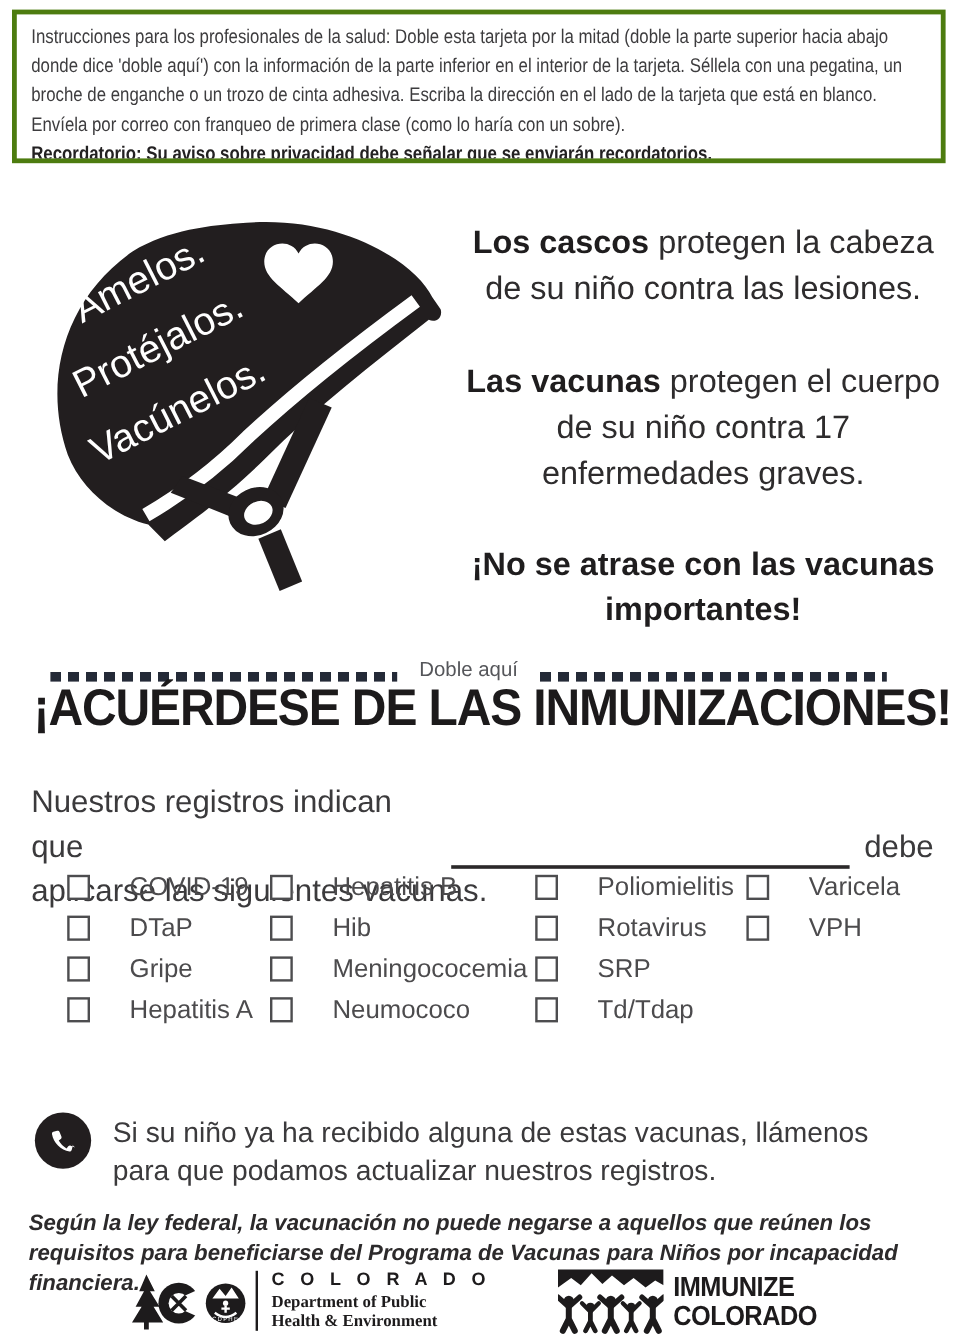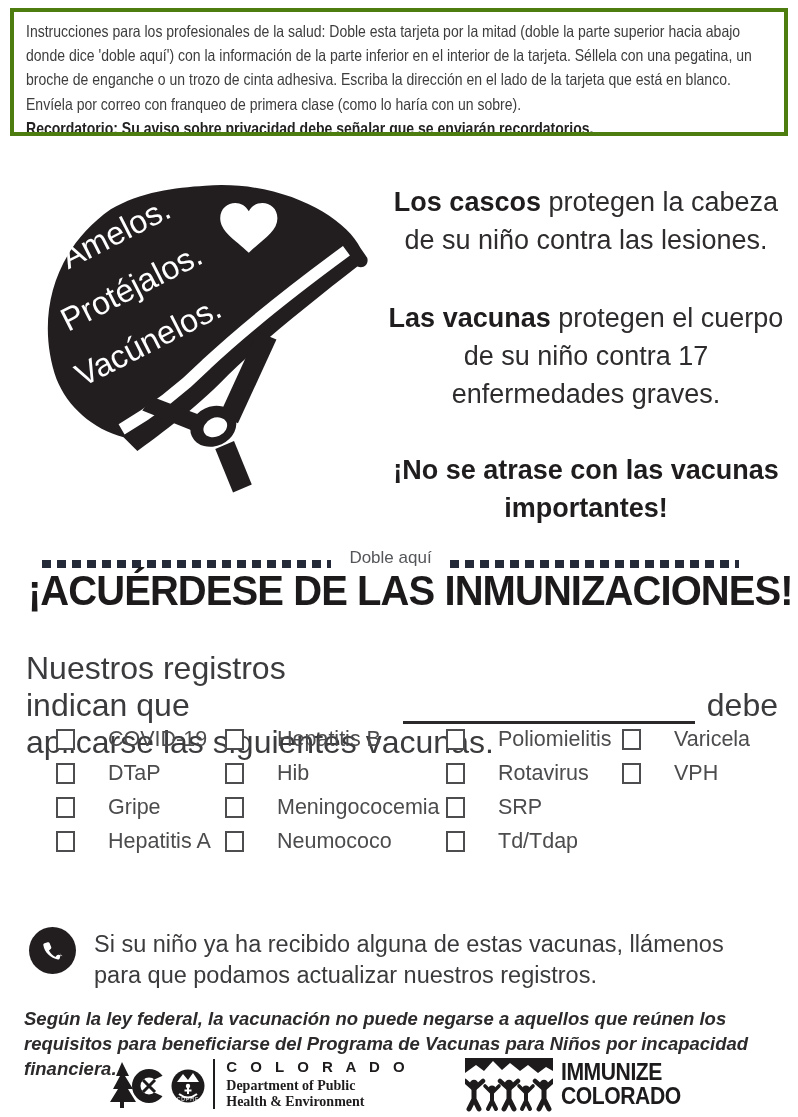--- a/index.html
+++ b/index.html
@@ -44,21 +44,21 @@
   .fold-label { margin:0 18px; font-size:17px; color:#55565a; white-space:nowrap; }
 
   
   .big-title {
     position:absolute; left:0; right:0; top:566px;
     font-size:43px; font-weight:bold; letter-spacing:-1px; text-align:center;
     color:#1c1a1b; transform:scaleX(0.93); transform-origin:50% 0; white-space:nowrap;
   }
 
   
-  .lead { position:absolute; left:26px; top:650px; width:752px; font-size:32px; line-height:37px; color:#3b3a3c; }
+  .lead { position:absolute; left:26px; top:650px; width:752px; font-size:26px; line-height:37px; color:#3b3a3c; }
   .lead-line1 { display:flex; align-items:flex-end; }
   .blank-line { display:inline-block; width:345px; border-bottom:3px solid #2b292a; margin:0 12px; height:30px; }
 
   
   .vax-col { position:absolute; top:728px; }
   .vax-col.c1 { left:56px; }  .vax-col.c2 { left:225px; }
   .vax-col.c3 { left:446px; } .vax-col.c4 { left:622px; }
   .vax-item { display:flex; align-items:center; height:23px; margin-bottom:11px;gap:20px; }
   .vax-box { width:19px; height:21px; border:2px solid #4d4d4f; background:#fff; flex:0 0 auto; }
   .vax-label { margin-left:13px; font-size:21.5px; color:#4c4b4d; white-space:nowrap; }

